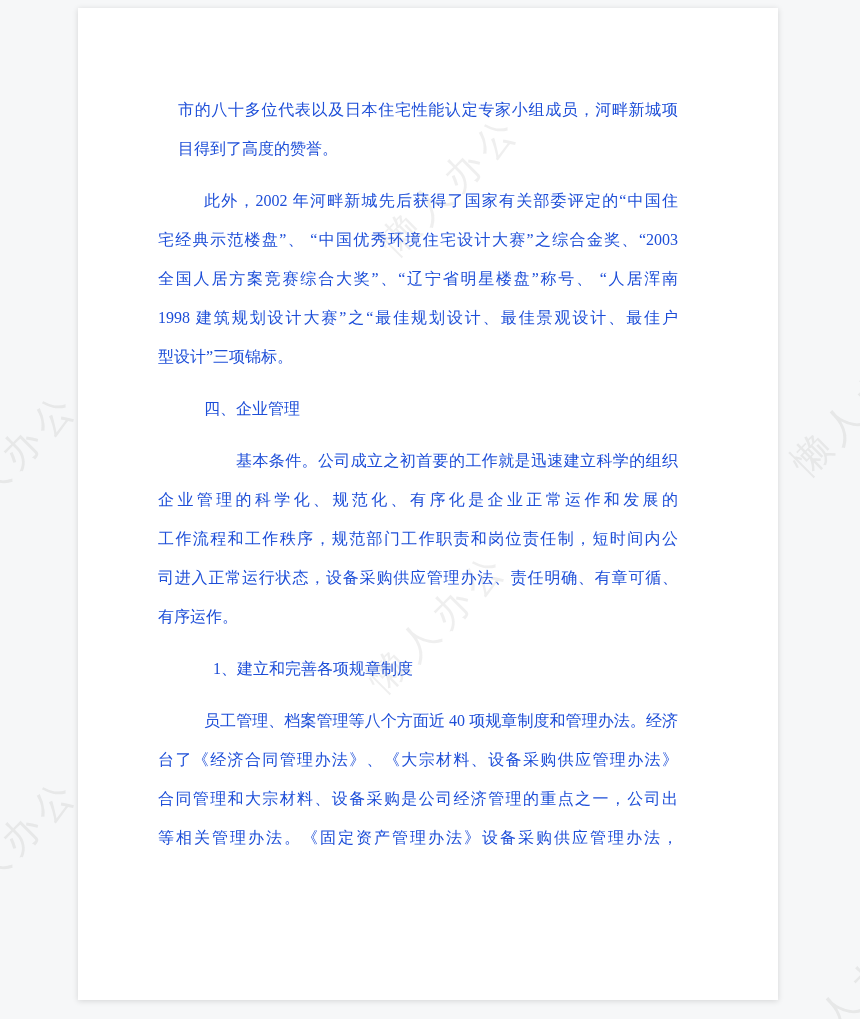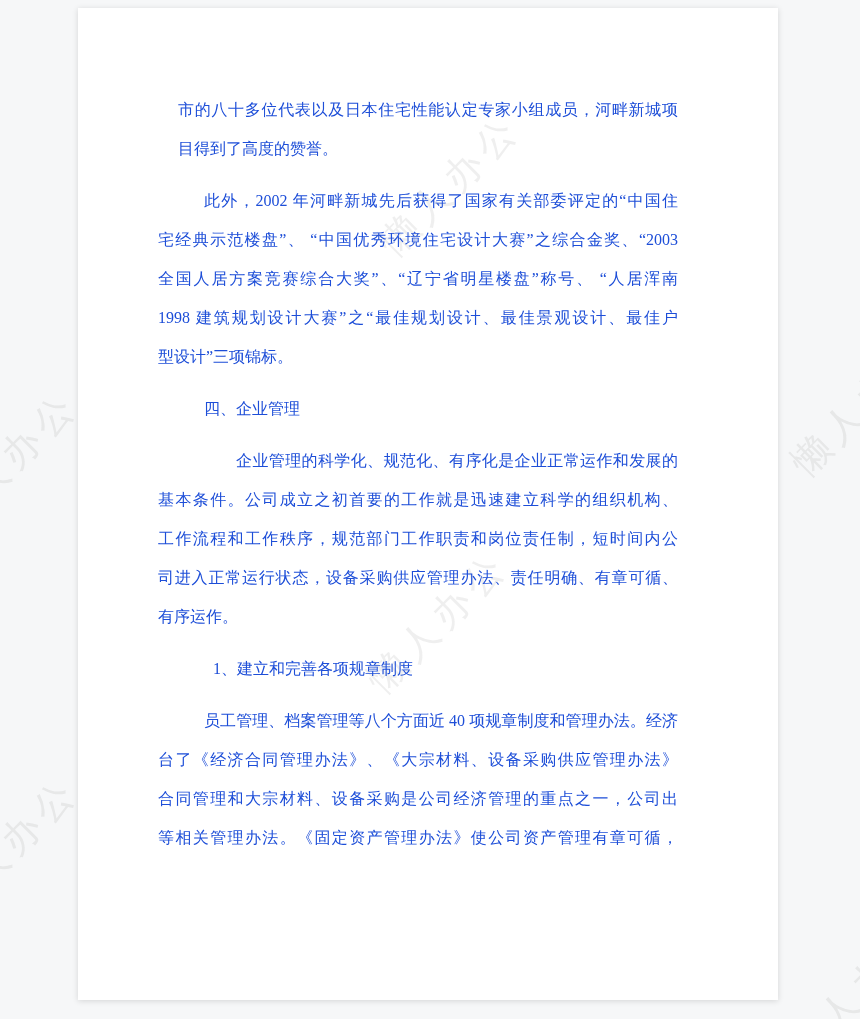--- a/index.html
+++ b/index.html
@@ -64,28 +64,28 @@
       <div class="line fill">此外，2002 年河畔新城先后获得了国家有关部委评定的“中国住</div>
       <div class="line fill">宅经典示范楼盘”、 “中国优秀环境住宅设计大赛”之综合金奖、“2003</div>
       <div class="line fill">全国人居方案竞赛综合大奖”、“辽宁省明星楼盘”称号、 “人居浑南</div>
       <div class="line fill">1998 建筑规划设计大赛”之“最佳规划设计、最佳景观设计、最佳户</div>
       <div class="line">型设计”三项锦标。</div>
     </div>
     <div class="block v-ind2">
       <div class="line">四、企业管理</div>
     </div>
     <div class="block v-ind45">
+      <div class="line fill">基本条件。公司成立之初首要的工作就是迅速建立科学的组织机构、</div>
       <div class="line fill">企业管理的科学化、规范化、有序化是企业正常运作和发展的</div>
-      <div class="line fill">基本条件。公司成立之初首要的工作就是迅速建立科学的组织机构、</div>
       <div class="line fill">工作流程和工作秩序，规范部门工作职责和岗位责任制，短时间内公</div>
       <div class="line fill">司进入正常运行状态，设备采购供应管理办法、责任明确、有章可循、</div>
       <div class="line">有序运作。</div>
     </div>
     <div class="block v-ind3">
       <div class="line">1、建立和完善各项规章制度</div>
     </div>
     <div class="block v-ind2">
       <div class="line fill">员工管理、档案管理等八个方面近 40 项规章制度和管理办法。经济</div>
       <div class="line fill">台了《经济合同管理办法》、《大宗材料、设备采购供应管理办法》</div>
       <div class="line fill">合同管理和大宗材料、设备采购是公司经济管理的重点之一，公司出</div>
-      <div class="line fill">等相关管理办法。《固定资产管理办法》使公司资产管理有章可循，</div>
+      <div class="line fill">等相关管理办法。《固定资产管理办法》设备采购供应管理办法，</div>
     </div>
   </div>
 
 </body></html>

